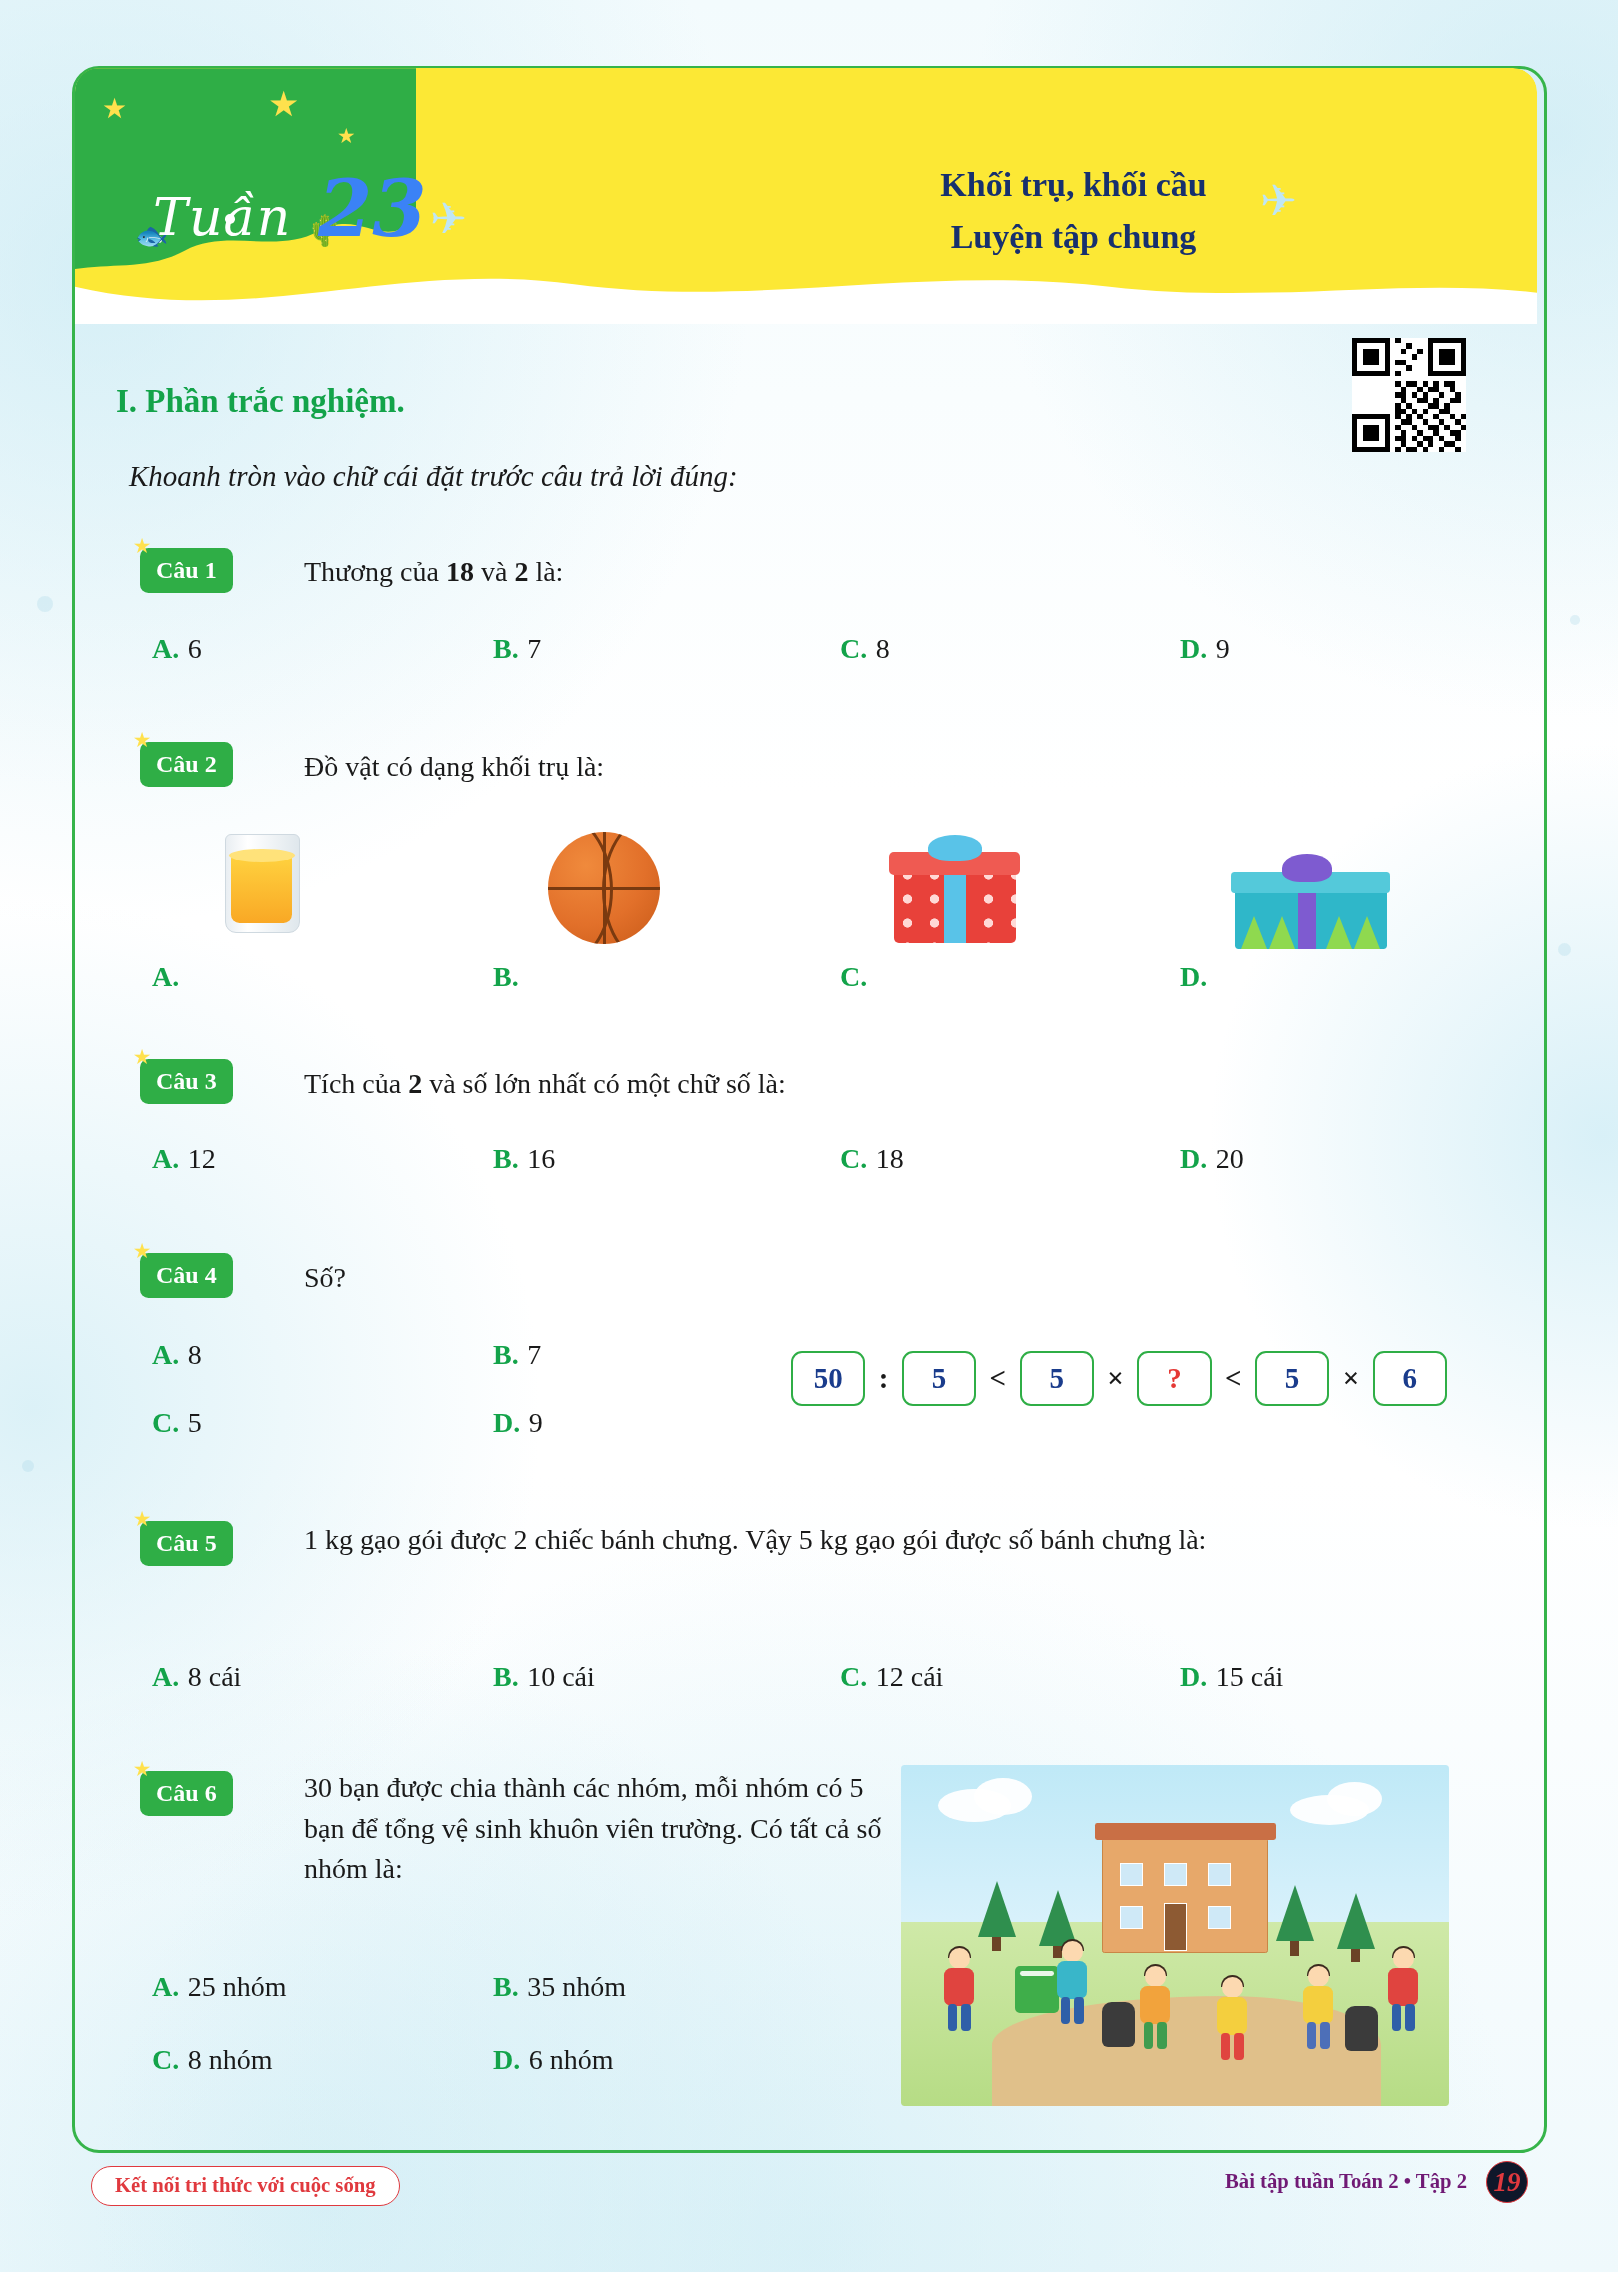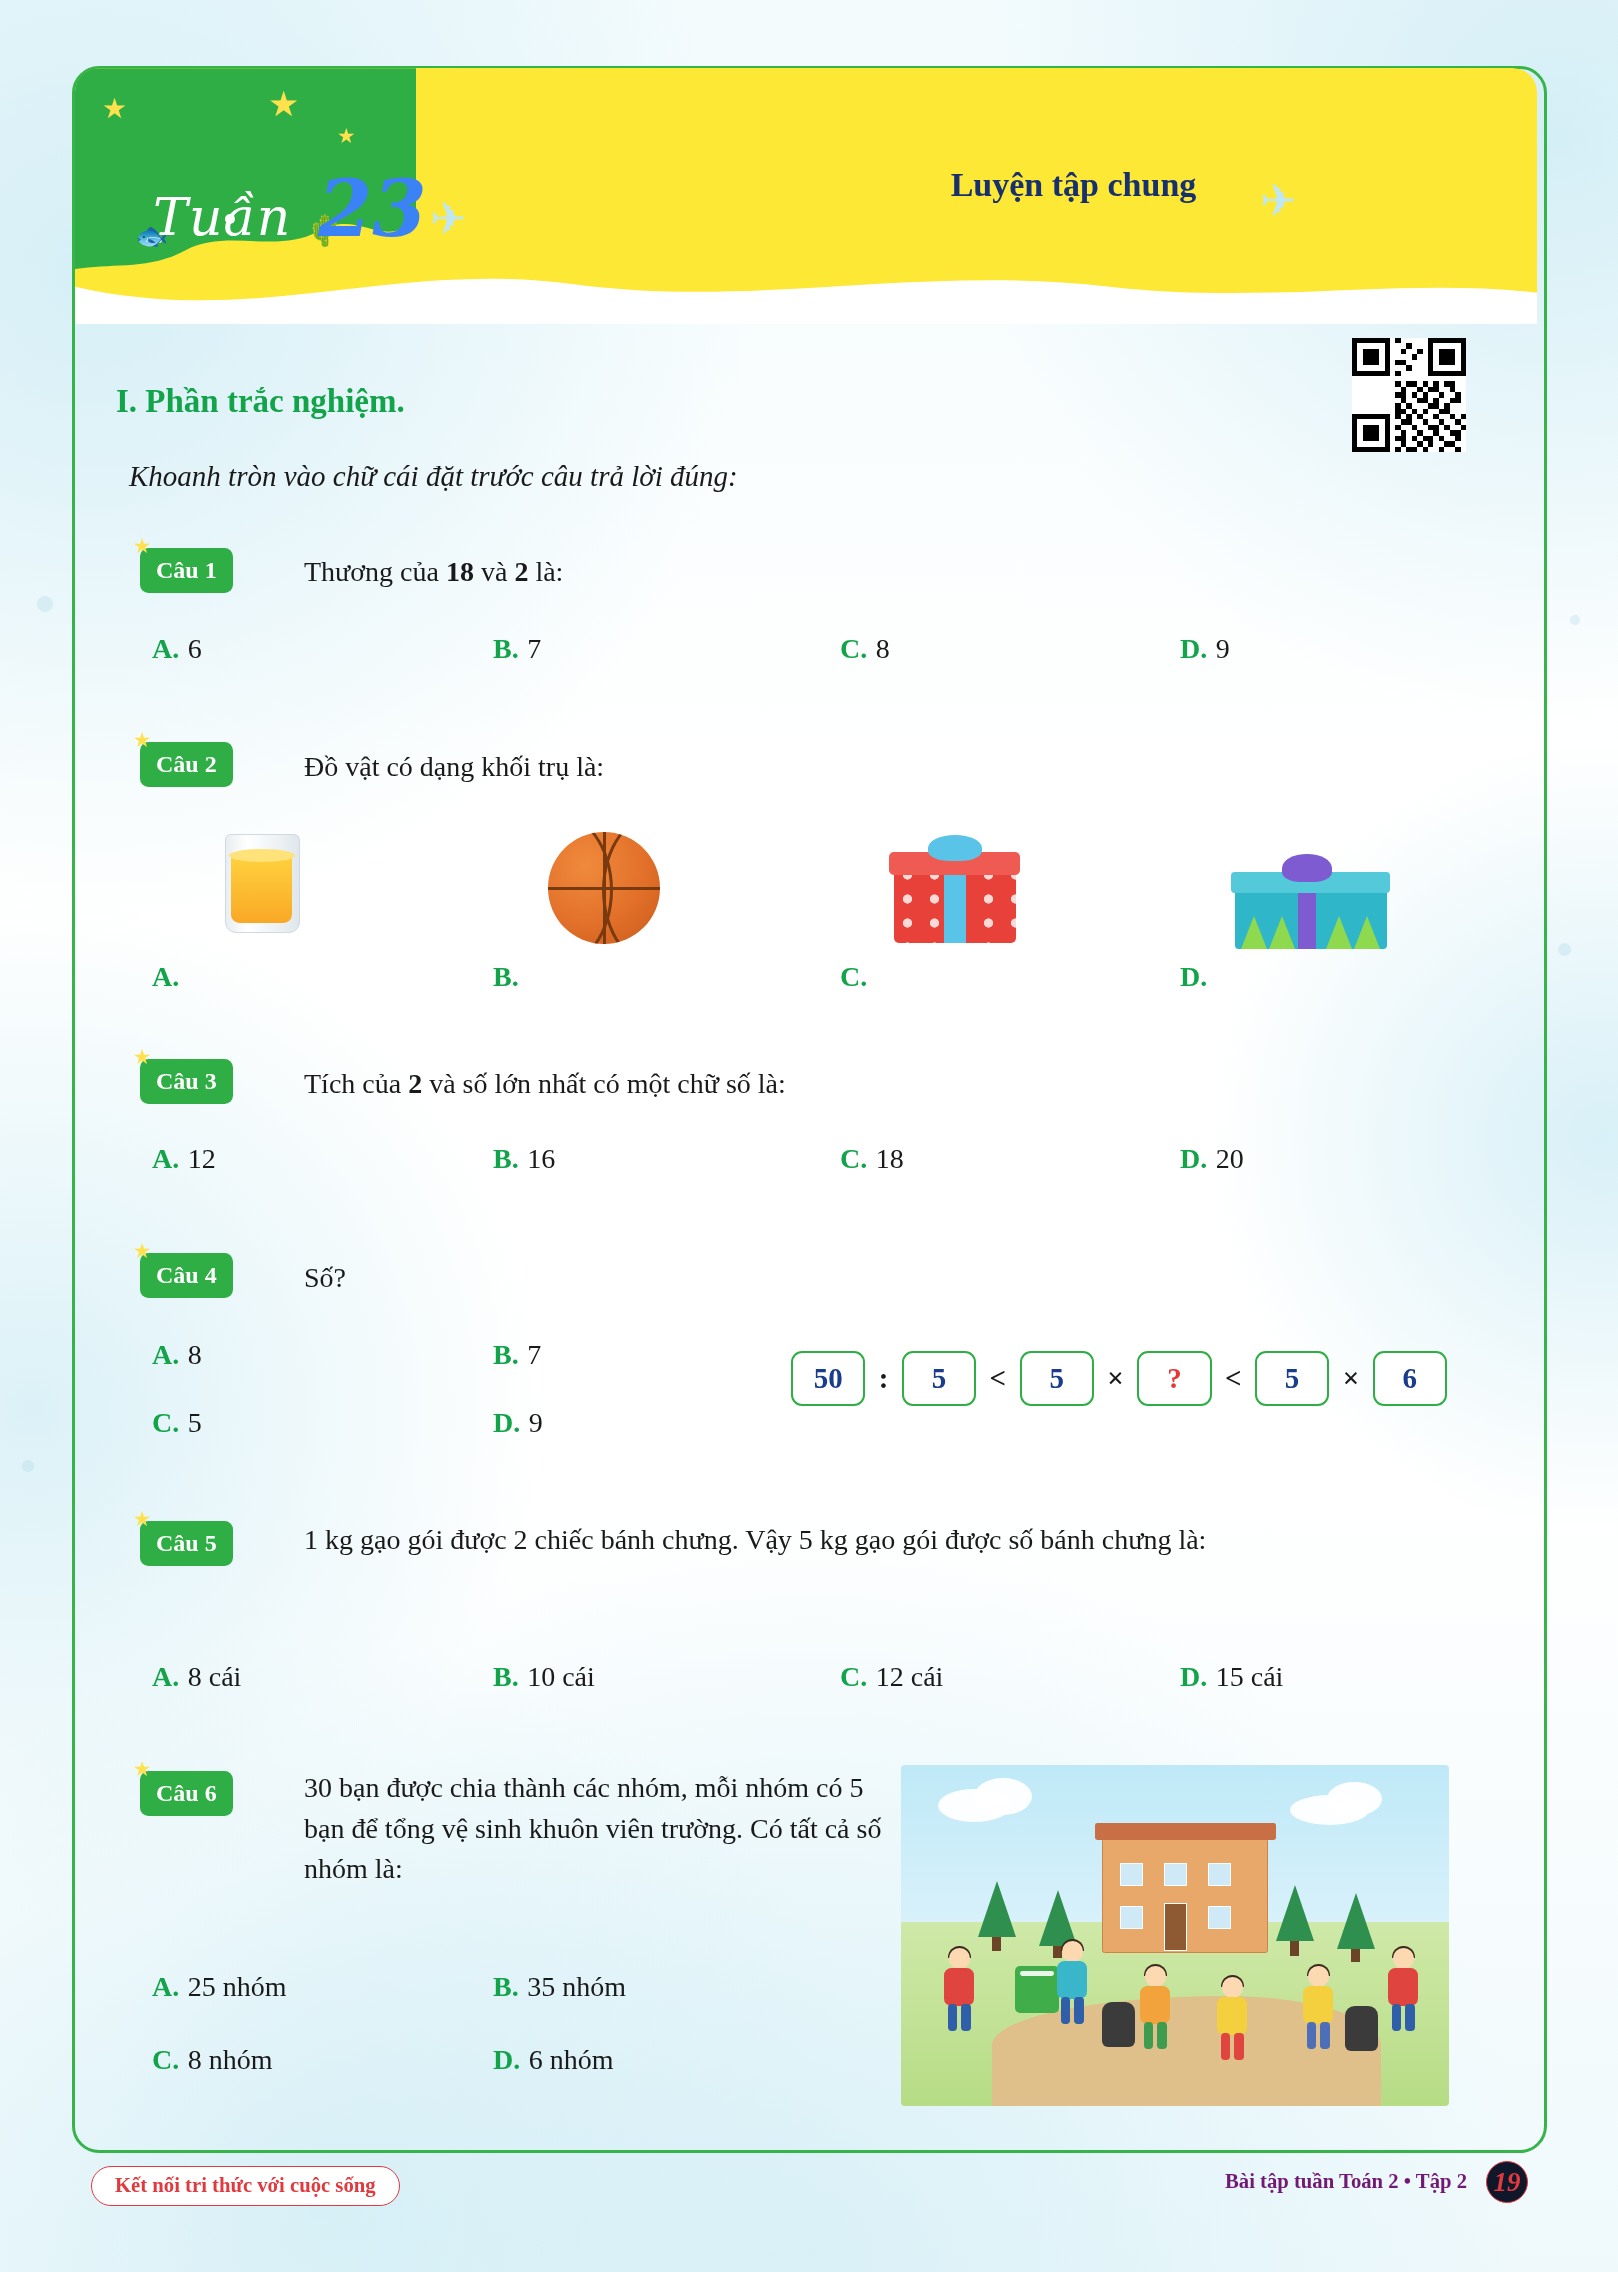--- a/index.html
+++ b/index.html
@@ -310,20 +310,21 @@
   <div class="dot-w" style="left:80px;top:168px;width:7.3px;height:7.3px;"></div>
   <div class="fish" style="left:60px;top:152px;">🐟</div>
   <div class="cactus" style="left:231px;top:145px;">🌵</div>
   <div class="plane" style="left:355px;top:125px;">✈</div>
   <div class="plane" style="left:1185px;top:107px;">✈</div>
 
   <div class="tuan-script">Tuần</div>
   <div class="tuan-num">23</div>
 
   <div class="hdr-lines">
+    <div class="hdr-line">Khối trụ, khối cầu</div>
     <div class="hdr-line">Luyện tập chung</div>
   </div>
 </div>
 
 <div class="qr">
   <svg width="114" height="114" viewBox="0 0 21 21" shape-rendering="crispEdges">
     <rect width="21" height="21" fill="#fff"></rect>
     <g fill="#000">
       <rect x="0" y="0" width="7" height="1"></rect>
         <rect x="0" y="6" width="7" height="1"></rect>

